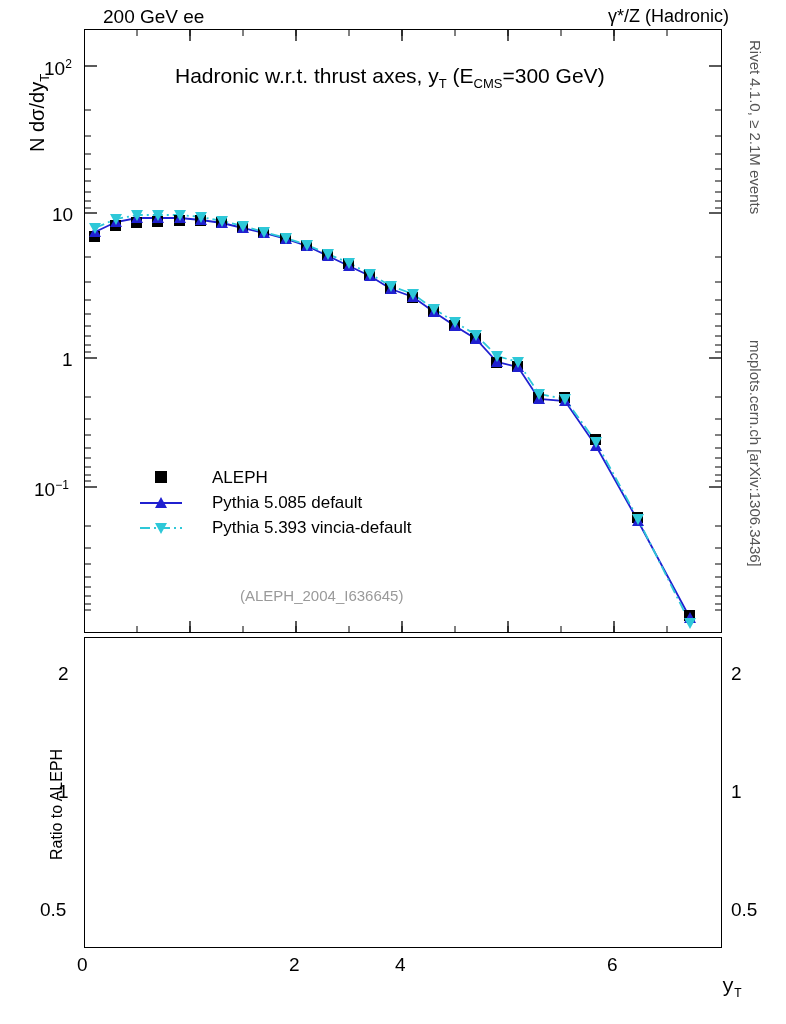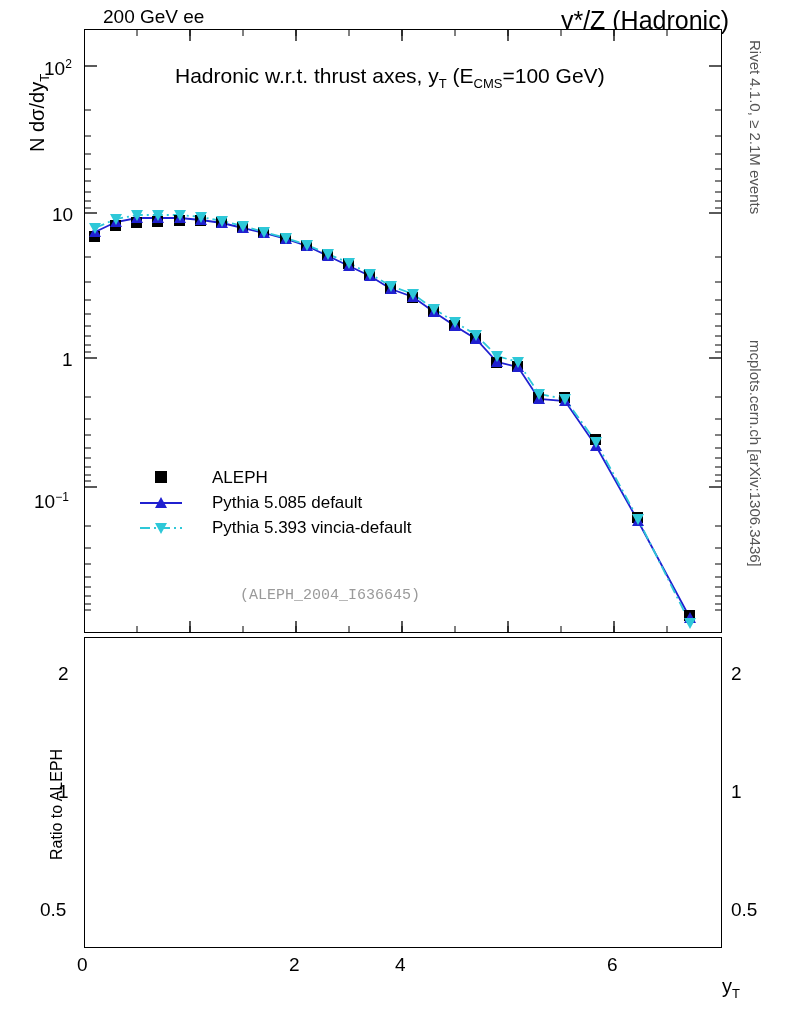--- a/index.html
+++ b/index.html
@@ -4,38 +4,38 @@
 <style>
   html,body{margin:0;padding:0;background:#ffffff;}
   body{width:786px;height:1024px;font-family:"Liberation Sans",sans-serif;color:#000;overflow:hidden;}
   #root{position:relative;width:786px;height:988px;}
 
   .txt{position:absolute;white-space:nowrap;}
   .vtxt{position:absolute;white-space:nowrap;transform-origin:0 0;}
 
   
   #hdr-left{left:103px;top:6px;font-size:19px;}
-  #hdr-right{right:57px;top:6px;font-size:25px;}
+  #hdr-right{right:57px;top:6px;font-size:18px;}
 
   
   #main-frame{position:absolute;left:84px;top:29px;width:638px;height:604px;border:1.3px solid #000;box-sizing:border-box;background:#fff;}
   #ratio-frame{position:absolute;left:84px;top:637px;width:638px;height:311px;border:1.3px solid #000;box-sizing:border-box;background:#fff;}
 
   
   .ylab{font-size:20px;}
-  .xlab{font-size:20px;}
+  .xlab{font-size:20px;font-family:Liberation Mono, monospace;}
 
   svg{position:absolute;left:0;top:0;overflow:visible;}
 
   
   #legend{position:absolute;left:160px;top:466px;font-size:17px;}
   #legend .row{height:25px;position:relative;}
   #legend .row .lbl{position:absolute;left:52px;top:2px;white-space:nowrap;}
 
-  #watermark{position:absolute;left:240px;top:587px;font-size:15px;color:#9a9a9a;font-family:Liberation Mono, monospace;}
+  #watermark{position:absolute;left:240px;top:587px;font-size:15px;color:#9a9a9a;}
 
   
   #rt1{font-size:15px;color:#555;}
   #rt2{font-size:15px;color:#555;}
 
   .big-title{font-size:21px;}
   .sub{font-size:13px;vertical-align:sub;}
   .sup{font-size:13px;vertical-align:super;}
 </style>
 </head>
@@ -49,27 +49,27 @@
   <div class="vtxt" id="rt1" style="left:764px;top:40px;transform:rotate(90deg);">Rivet 4.1.0, ≥ 2.1M events</div>
   <div class="vtxt" id="rt2" style="left:764px;top:340px;transform:rotate(90deg);">mcplots.cern.ch [arXiv:1306.3436]</div>
 
   <div id="main-frame"></div>
 
   <div class="vtxt ylab" style="left:26px;top:152px;transform:rotate(-90deg);">
     <span>N  dσ/dy</span><span class="sub">T</span>
   </div>
 
   <div class="txt big-title" style="left:175px;top:64px;">
-    <span>Hadronic w.r.t. thrust axes, y</span><span class="sub">T</span><span> (E</span><span class="sub">CMS</span><span>=100 GeV)</span>
+    <span>Hadronic w.r.t. thrust axes, y</span><span class="sub">T</span><span> (E</span><span class="sub">CMS</span><span>=300 GeV)</span>
   </div>
 
   <div class="txt" style="left:44px;top:57px;font-size:19px;text-align:right;">10<span class="sup" style="font-size:12px;">2</span></div>
   <div class="txt" style="left:52px;top:204px;font-size:19px;">10</div>
   <div class="txt" style="left:62px;top:349px;font-size:19px;">1</div>
-  <div class="txt" style="left:34px;top:478px;font-size:19px;margin-top:12px;">10<span class="sup" style="font-size:12px;">−1</span></div>
+  <div class="txt" style="left:34px;top:478px;font-size:19px;">10<span class="sup" style="font-size:12px;">−1</span></div>
 
   <svg width="786" height="1024">
 
     <g stroke="#000" stroke-width="1.3">
 
       <line x1="84" y1="66" x2="97" y2="66"></line>
       <line x1="84" y1="213" x2="97" y2="213"></line>
       <line x1="84" y1="358" x2="97" y2="358"></line>
       <line x1="84" y1="487" x2="97" y2="487"></line>
       <line x1="722" y1="66" x2="709" y2="66"></line>

